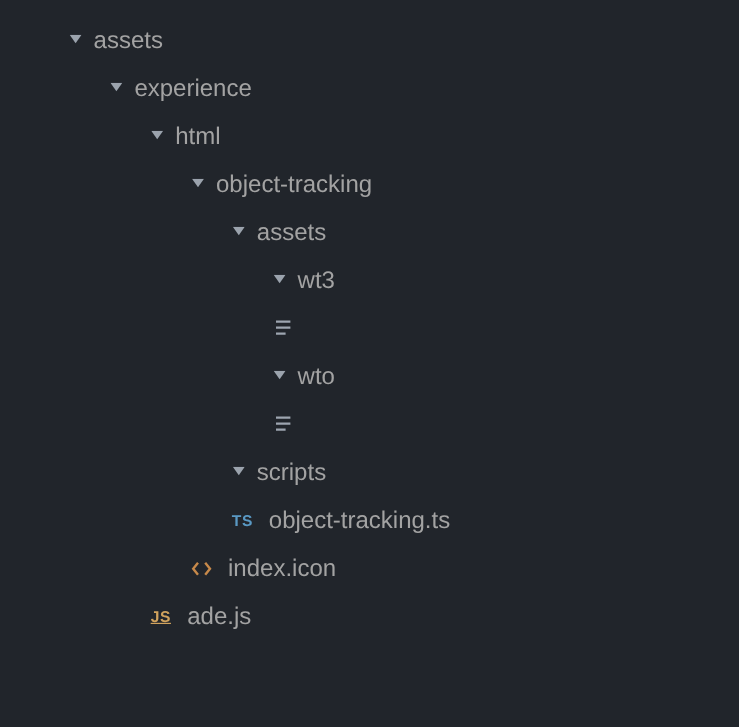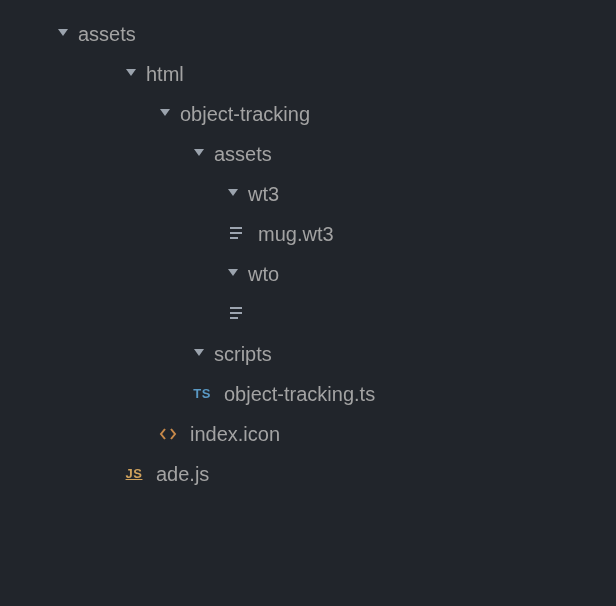--- a/index.html
+++ b/index.html
@@ -79,20 +79,29 @@
   <div class="row">
     <span class="indent" style="width:54px"></span>
     <span class="arrow">
       <svg viewBox="0 0 10 10">
           <polygon points="0,0 10,0 5,7"></polygon>
         </svg>
     </span>
     <span class="label">assets</span>
   </div>
 
+  <div class="row">
+    <span class="indent" style="width:88px"></span>
+    <span class="arrow">
+      <svg viewBox="0 0 10 10">
+          <polygon points="0,0 10,0 5,7"></polygon>
+        </svg>
+    </span>
+    <span class="label">experience</span>
+  </div>
 
   <div class="row">
     <span class="indent" style="width:122px"></span>
     <span class="arrow">
       <svg viewBox="0 0 10 10">
           <polygon points="0,0 10,0 5,7"></polygon>
         </svg>
     </span>
     <span class="label">html</span>
   </div>
@@ -129,21 +138,20 @@
 
   <div class="row">
     <span class="indent" style="width:224px"></span>
     <span class="ico txt-color">
       <svg viewBox="0 0 18 18">
           <line x1="3" y1="3" x2="15" y2="3"></line>
           <line x1="3" y1="8" x2="15" y2="8"></line>
           <line x1="3" y1="13" x2="11" y2="13"></line>
         </svg>
     </span>
-    <span class="label">mug.wt3</span>
   </div>
 
   <div class="row">
     <span class="indent" style="width:224px"></span>
     <span class="arrow">
       <svg viewBox="0 0 10 10">
           <polygon points="0,0 10,0 5,7"></polygon>
         </svg>
     </span>
     <span class="label">wto</span>

